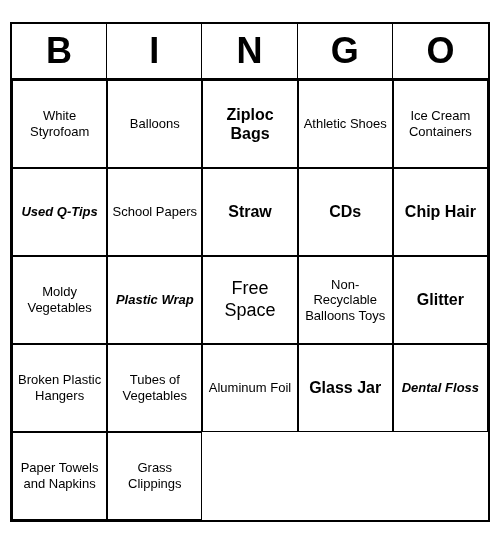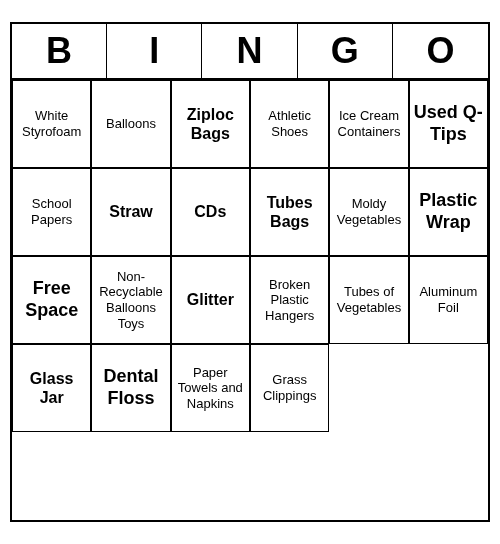--- a/index.html
+++ b/index.html
@@ -26,44 +26,45 @@
       font-size: 36px;
       font-weight: bold;
       padding: 6px 0;
       border-right: 1px solid #000;
     }
     .bingo-header-cell:last-child {
       border-right: none;
     }
     .bingo-grid {
       display: grid;
-      grid-template-columns: repeat(6, 1fr);
+      grid-template-columns: repeat(5, 1fr);
       grid-template-rows: repeat(5, 88px);
     }
     .bingo-cell {
       border: 1px solid #000;
       display: flex;
       align-items: center;
       justify-content: center;
       text-align: center;
       padding: 4px;
       font-size: 13px;
       line-height: 1.2;
     }
     .bingo-cell.large-text {
       font-size: 16px;
       font-weight: bold;
     }
     .bingo-cell.medium-text {
-      font-size: 18px;
+      font-size: 13px;
       font-weight: bold;
+      font-style: italic;
     }
     .bingo-cell.free-space {
       font-size: 18px;
-      font-weight: bold;
+      font-weight: normal;
     }
   </style>
 </head>
 <body>
 
 <div class="bingo-card">
   <div class="bingo-header">
   <div class="bingo-header-cell">B</div>
       <div class="bingo-header-cell">I</div>
       <div class="bingo-header-cell">N</div>
@@ -73,21 +74,21 @@
   <div class="bingo-grid">
   <div class="bingo-cell">White Styrofoam</div>
       <div class="bingo-cell">Balloons</div>
       <div class="bingo-cell large-text">Ziploc Bags</div>
       <div class="bingo-cell">Athletic Shoes</div>
       <div class="bingo-cell">Ice Cream Containers</div>
       <div class="bingo-cell medium-text">Used Q-Tips</div>
       <div class="bingo-cell">School Papers</div>
       <div class="bingo-cell large-text">Straw</div>
       <div class="bingo-cell large-text">CDs</div>
-      <div class="bingo-cell large-text">Tubes Bags</div>
+      <div class="bingo-cell large-text">Chip Hair</div>
       <div class="bingo-cell">Moldy Vegetables</div>
       <div class="bingo-cell medium-text">Plastic Wrap</div>
       <div class="bingo-cell free-space">Free Space</div>
       <div class="bingo-cell">Non-Recyclable Balloons Toys</div>
       <div class="bingo-cell large-text">Glitter</div>
       <div class="bingo-cell">Broken Plastic Hangers</div>
       <div class="bingo-cell">Tubes of Vegetables</div>
       <div class="bingo-cell">Aluminum Foil</div>
       <div class="bingo-cell large-text">Glass Jar</div>
       <div class="bingo-cell medium-text">Dental Floss</div>

